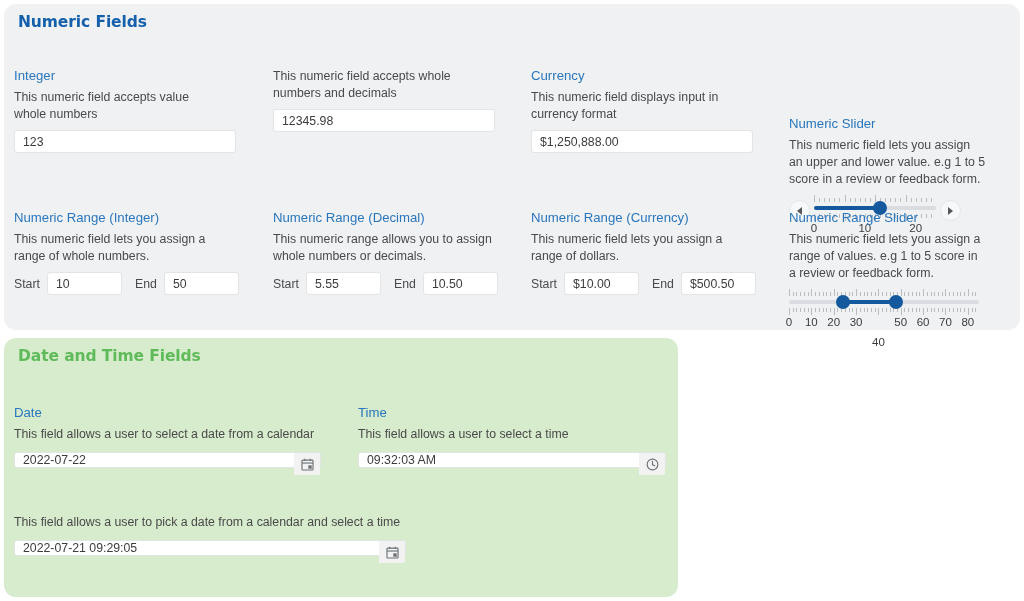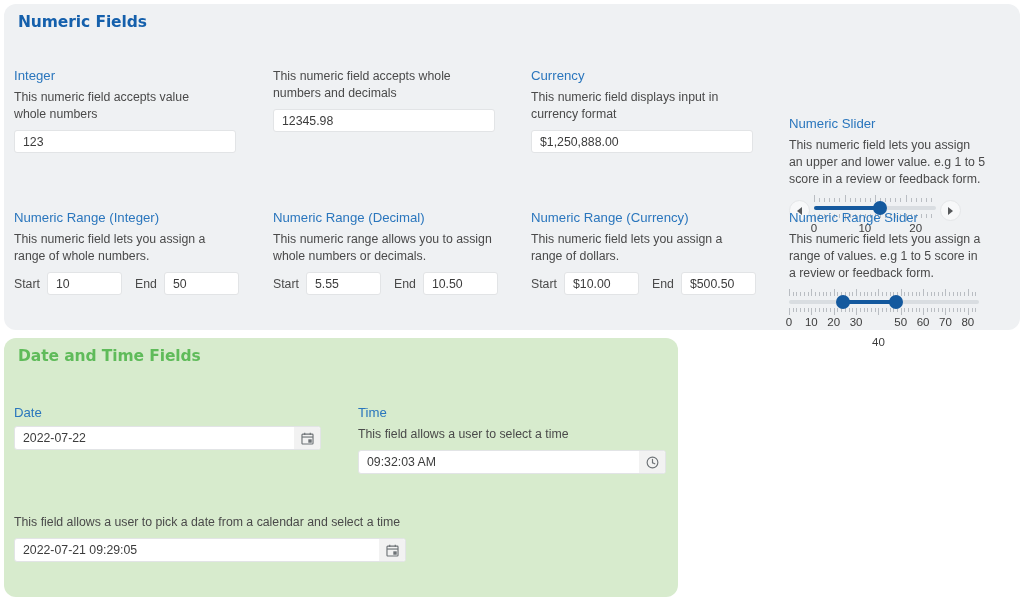--- a/index.html
+++ b/index.html
@@ -99,21 +99,21 @@
   .range-lead.second { margin-left: 13px; }
   .input.range { width: 75px; }
 
   
   .input-icon-wrap {
     position: relative;
     display: inline-flex;
     align-items: center;
   }
   .input.with-icon {
-    height: 24px;
+    height: 16px;
     padding-right: 12px;
   }
   .icon-btn {
     position: absolute;
     right: 1px;
     top: 1px;
     width: 26px;
     height: 22px;
     background: #f2f2f2;
     display: flex;
@@ -488,20 +488,21 @@
       </div>
   </div>
 </div>
 
 <div class="panel panel-datetime">
   <div class="panel-title green">Date and Time Fields</div>
 </div>
 
 <div class="field" style="left:14px; top:405px; width:320px;">
   <div class="field-label">Date</div>
+  <div class="field-desc" style="width:310px;">This field allows a user to select a date from a calendar</div>
   <div class="input-icon-wrap">
     <span class="input with-icon" style="width:307px;">2022-07-22</span>
     <span class="icon-btn">
       <svg width="13" height="13" viewBox="0 0 16 16">
         <rect x="1.2" y="2.6" width="13.6" height="12.2" rx="1" fill="none" stroke="#6d7276" stroke-width="1.4"></rect>
         <line x1="1.2" y1="6.2" x2="14.8" y2="6.2" stroke="#6d7276" stroke-width="1.4"></line>
         <line x1="4.6" y1="0.9" x2="4.6" y2="3.6" stroke="#6d7276" stroke-width="1.4"></line>
         <line x1="11.4" y1="0.9" x2="11.4" y2="3.6" stroke="#6d7276" stroke-width="1.4"></line>
         <rect x="9" y="9" width="4.2" height="4.2" fill="#6d7276"></rect>
       </svg>

